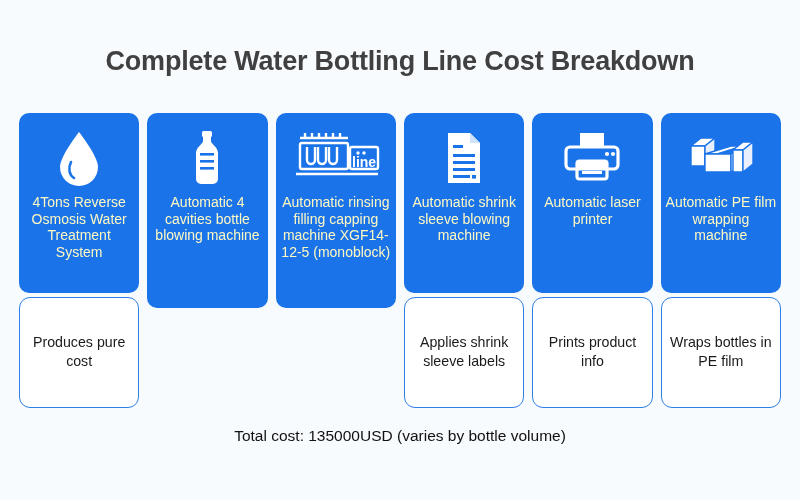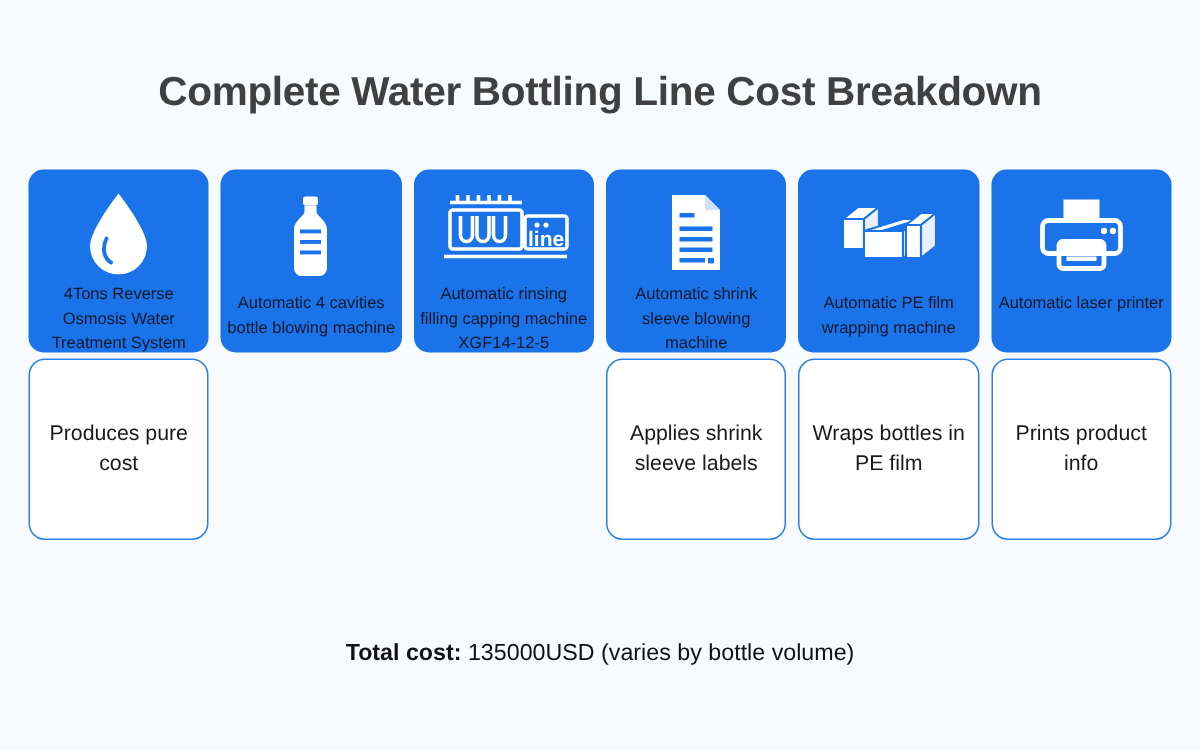--- a/index.html
+++ b/index.html
@@ -42,21 +42,21 @@
 
   .card {
     flex: 1 1 0;
     height: 295px;
     position: relative;
     display: flex;
     flex-direction: column;
   }
 
   .card-head {
-    height: 122px;
+    height: 195px;
     background: #1a73e8;
     border-radius: 10px;
     display: flex;
     flex-direction: column;
     padding-top: 14px;
     overflow: hidden;
   }
 
   .card-icon {
     height: 62px;
@@ -65,22 +65,22 @@
     justify-content: center;
   }
 
   .card-icon svg { display: block; }
 
   .card-title {
     margin-top: 5px;
     width: 100%;
     padding: 0 4px;
     text-align: center;
-    color: #0f172a;
-    font-size: 11px;
+    color: #fef9c3;
+    font-size: 14px;
     line-height: 16.5px;
     font-weight: normal;
   }
 
   .card-body {
     margin-top: 4px;
     height: 121px;
     background: #ffffff;
     border: 1.3px solid #2f7fe8;
     border-radius: 11px;
@@ -101,21 +101,21 @@
     position: absolute;
     top: 427px;
     left: 0;
     width: 800px;
     text-align: center;
     font-size: 15.5px;
     color: #111111;
     white-space: nowrap;
   }
 
-  #total-cost .label { font-weight: bold; }
+  #total-cost .label { font-weight: normal; }
 </style>
 </head>
 <body>
 
 <h1 id="page-title">Complete Water Bottling Line Cost Breakdown</h1>
 
 <div id="cards">
 
   <div class="card">
     <div class="card-head">
@@ -192,20 +192,40 @@
       <div class="card-title">Automatic shrink sleeve blowing machine</div>
     </div>
     <div class="card-body">
       <div class="card-desc">Applies shrink sleeve labels</div>
     </div>
   </div>
 
   <div class="card">
     <div class="card-head">
       <div class="card-icon">
+        <svg width="60" height="54" viewBox="0 0 60 54">
+          <rect x="18" y="2" width="24" height="13" fill="#ffffff"></rect>
+          <path d="M8 16 h44 a4 4 0 0 1 4 4 v14 a4 4 0 0 1 -4 4 h-44 a4 4 0 0 1 -4 -4 v-14 a4 4 0 0 1 4 -4 Z" fill="none" stroke="#ffffff" stroke-width="3.2"></path>
+          <circle cx="45" cy="23" r="2.1" fill="#ffffff"></circle>
+          <circle cx="51" cy="23" r="2.1" fill="#ffffff"></circle>
+          <rect x="15" y="30" width="30" height="18" rx="2.5" fill="none" stroke="#ffffff" stroke-width="3.2"></rect>
+          <rect x="15" y="30" width="30" height="7" fill="#ffffff"></rect>
+          <rect x="20" y="40" width="20" height="3" fill="#ffffff"></rect>
+        </svg>
+      </div>
+      <div class="card-title">Automatic laser printer</div>
+    </div>
+    <div class="card-body">
+      <div class="card-desc">Prints product info</div>
+    </div>
+  </div>
+
+  <div class="card">
+    <div class="card-head">
+      <div class="card-icon">
         <svg width="68" height="52" viewBox="0 0 68 52">
           <g stroke="#1a73e8" stroke-width="1.4">
             <path d="M4 14 l10 -8 h14 l-10 8 Z" fill="#ffffff"></path>
             <path d="M4 14 h14 v20 h-14 Z" fill="#ffffff"></path>
             <path d="M18 14 l10 -8 v20 l-10 8 Z" fill="#e8f0fe"></path>
             <path d="M18 22 l26 -8 h12 l-26 8 Z" fill="#ffffff"></path>
             <path d="M18 22 h26 v18 h-26 Z" fill="#ffffff"></path>
             <path d="M44 22 l12 -8 v18 l-12 8 Z" fill="#e8f0fe"></path>
             <path d="M46 18 l10 -8 h10 l-10 8 Z" fill="#ffffff"></path>
             <path d="M46 18 h10 v22 h-10 Z" fill="#ffffff"></path>
@@ -213,37 +233,17 @@
           </g>
         </svg>
       </div>
       <div class="card-title">Automatic PE film wrapping machine</div>
     </div>
     <div class="card-body">
       <div class="card-desc">Wraps bottles in PE film</div>
     </div>
   </div>
 
-  <div class="card">
-    <div class="card-head">
-      <div class="card-icon">
-        <svg width="60" height="54" viewBox="0 0 60 54">
-          <rect x="18" y="2" width="24" height="13" fill="#ffffff"></rect>
-          <path d="M8 16 h44 a4 4 0 0 1 4 4 v14 a4 4 0 0 1 -4 4 h-44 a4 4 0 0 1 -4 -4 v-14 a4 4 0 0 1 4 -4 Z" fill="none" stroke="#ffffff" stroke-width="3.2"></path>
-          <circle cx="45" cy="23" r="2.1" fill="#ffffff"></circle>
-          <circle cx="51" cy="23" r="2.1" fill="#ffffff"></circle>
-          <rect x="15" y="30" width="30" height="18" rx="2.5" fill="none" stroke="#ffffff" stroke-width="3.2"></rect>
-          <rect x="15" y="30" width="30" height="7" fill="#ffffff"></rect>
-          <rect x="20" y="40" width="20" height="3" fill="#ffffff"></rect>
-        </svg>
-      </div>
-      <div class="card-title">Automatic laser printer</div>
-    </div>
-    <div class="card-body">
-      <div class="card-desc">Prints product info</div>
-    </div>
-  </div>
-
 </div>
 
 <div id="total-cost">
   <span class="label">Total cost:</span><span class="value"> 135000USD (varies by bottle volume)</span>
 </div>
 
 </body></html>

